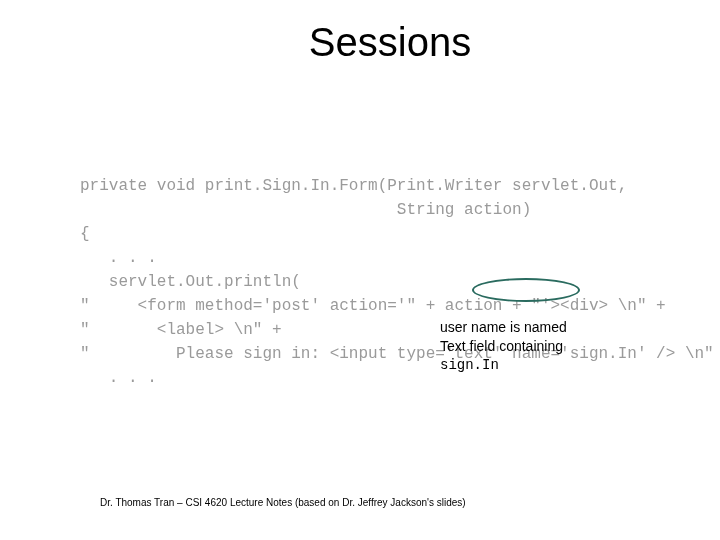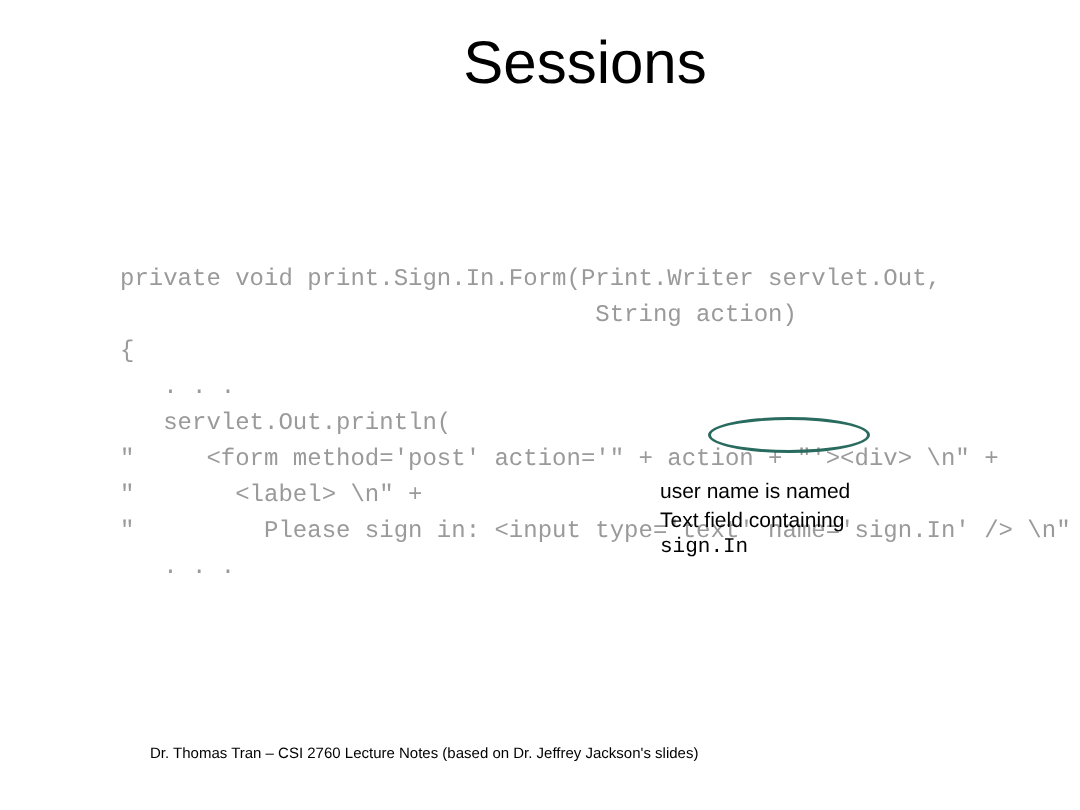--- a/index.html
+++ b/index.html
@@ -80,13 +80,13 @@
 </div>
 
 <div class="annotation-ellipse"></div>
 
 <div class="annotation-box">
   <div>user name is named</div>
   <div>Text field containing</div>
   <div class="mono">sign.In</div>
 </div>
 
-<div class="footer">Dr. Thomas Tran – CSI 2760 Lecture Notes (based on Dr. Jeffrey Jackson's slides)</div>
+<div class="footer">Dr. Thomas Tran – CSI 4620 Lecture Notes (based on Dr. Jeffrey Jackson's slides)</div>
 
 </body></html>

